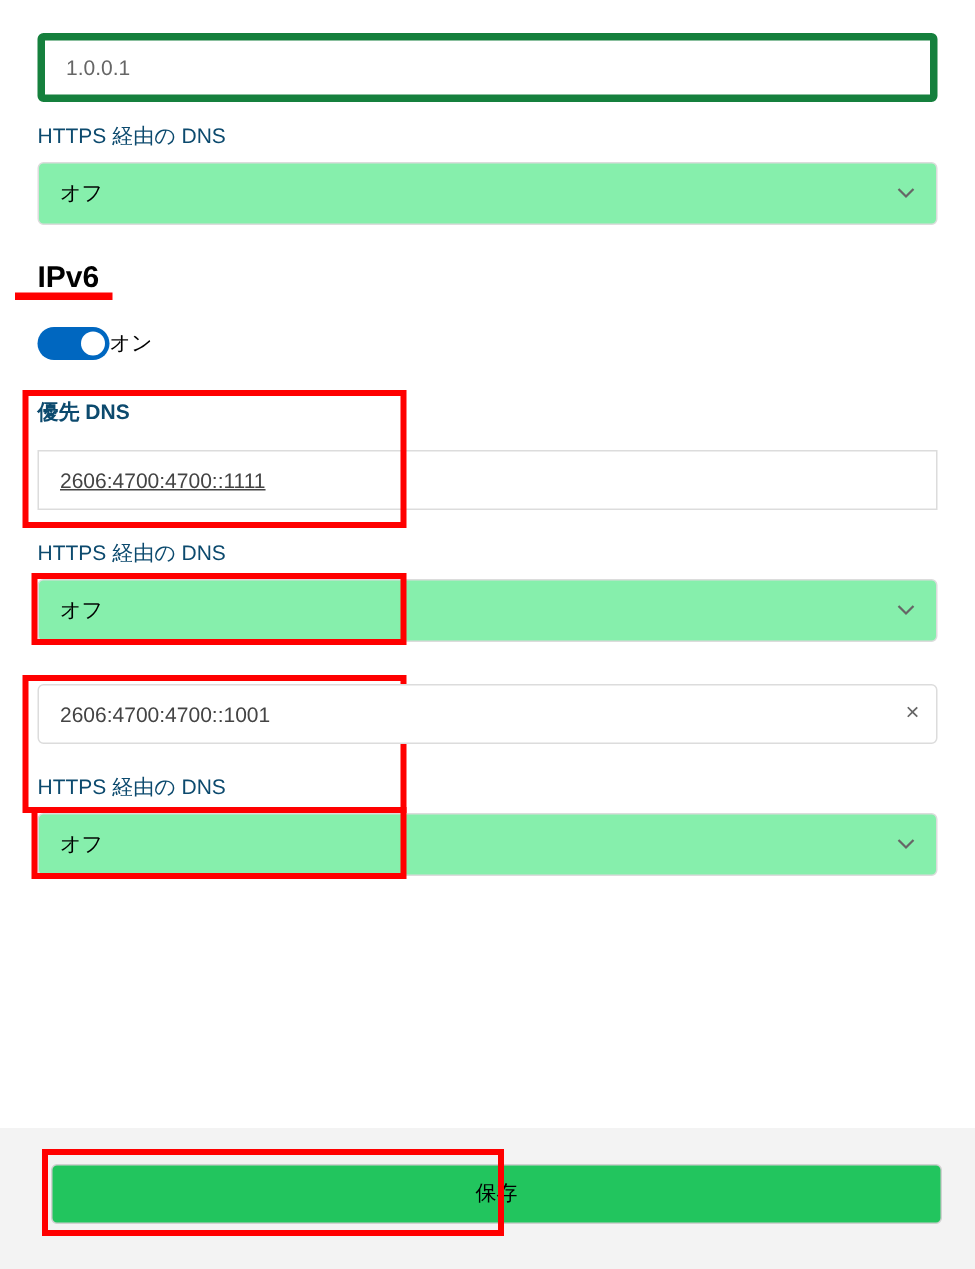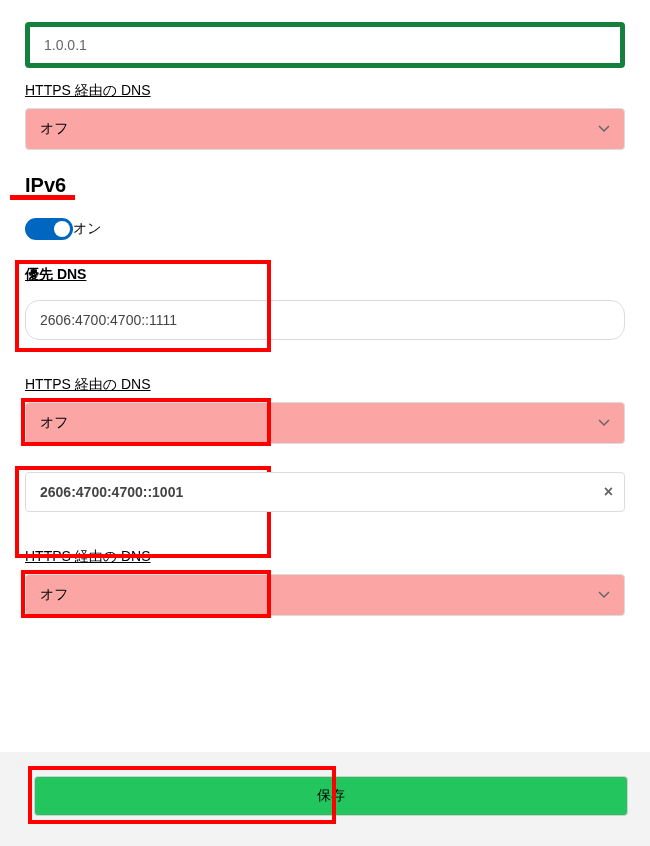--- a/index.html
+++ b/index.html
@@ -33,32 +33,31 @@
       padding: 10px 14px;
       font-size: 14px;
       color: #666;
       background: #fff;
       width: 100%;
       margin-bottom: 14px;
     }
     .field-label {
       font-size: 14px;
       font-weight: 400;
-      color: #000000;
+      color: #0c4a6e;
       margin-bottom: 8px;
       margin-top: 4px;
-      text-decoration: underline;
     }
     .select-box {
       border: 1px solid #dcdcdc;
       border-radius: 4px;
       padding: 11px 14px;
       font-size: 14px;
       color: #000;
-      background: #fca5a5;
+      background: #86efac;
       width: 100%;
       display: flex;
       justify-content: space-between;
       align-items: center;
       cursor: pointer;
     }
     .chevron-down {
       width: 12px;
       height: 12px;
       display: inline-flex;
@@ -104,26 +103,25 @@
       background: #fff;
       position: absolute;
       right: 3px;
       top: 3px;
     }
     .toggle-label {
       font-size: 14px;
       color: #000;
     }
     .field-group {
-      margin-bottom: 36px;
+      margin-bottom: 20px;
     }
     .input-wrapper {
       position: relative;
       width: 100%;
-      font-weight: bold;
     }
     .input-flat {
       border: 1px solid #dcdcdc;
       border-radius: 4px;
       border-top-left-radius: 0;
       border-top-right-radius: 0;
       padding: 11px 14px;
       font-size: 14px;
       color: #444;
       background: #fff;
@@ -220,21 +218,21 @@
       <div class="toggle-knob"></div>
     </div>
     <div class="toggle-label">オン</div>
   </div>
 
   
   <div class="field-group">
     <div class="red-group-1">
       <div class="red-overlay-1"></div>
       <div class="field-label" style="font-weight:600;margin-bottom:16px;">優先 DNS</div>
-      <div class="input-flat" style="border-radius:14px;">2606:4700:4700::1111</div>
+      <div class="input-flat" style="border-radius:0;text-decoration:underline;">2606:4700:4700::1111</div>
     </div>
   </div>
 
   <div class="field-label">HTTPS 経由の DNS</div>
   <div class="select-outer" style="margin-bottom:28px;">
     <div class="select-box">
       <span>オフ</span>
       <span class="chevron-down">
         <svg viewBox="0 0 12 8">
             <path d="M1 1 L6 6 L11 1" stroke="#666" stroke-width="1.5" fill="none"></path>

